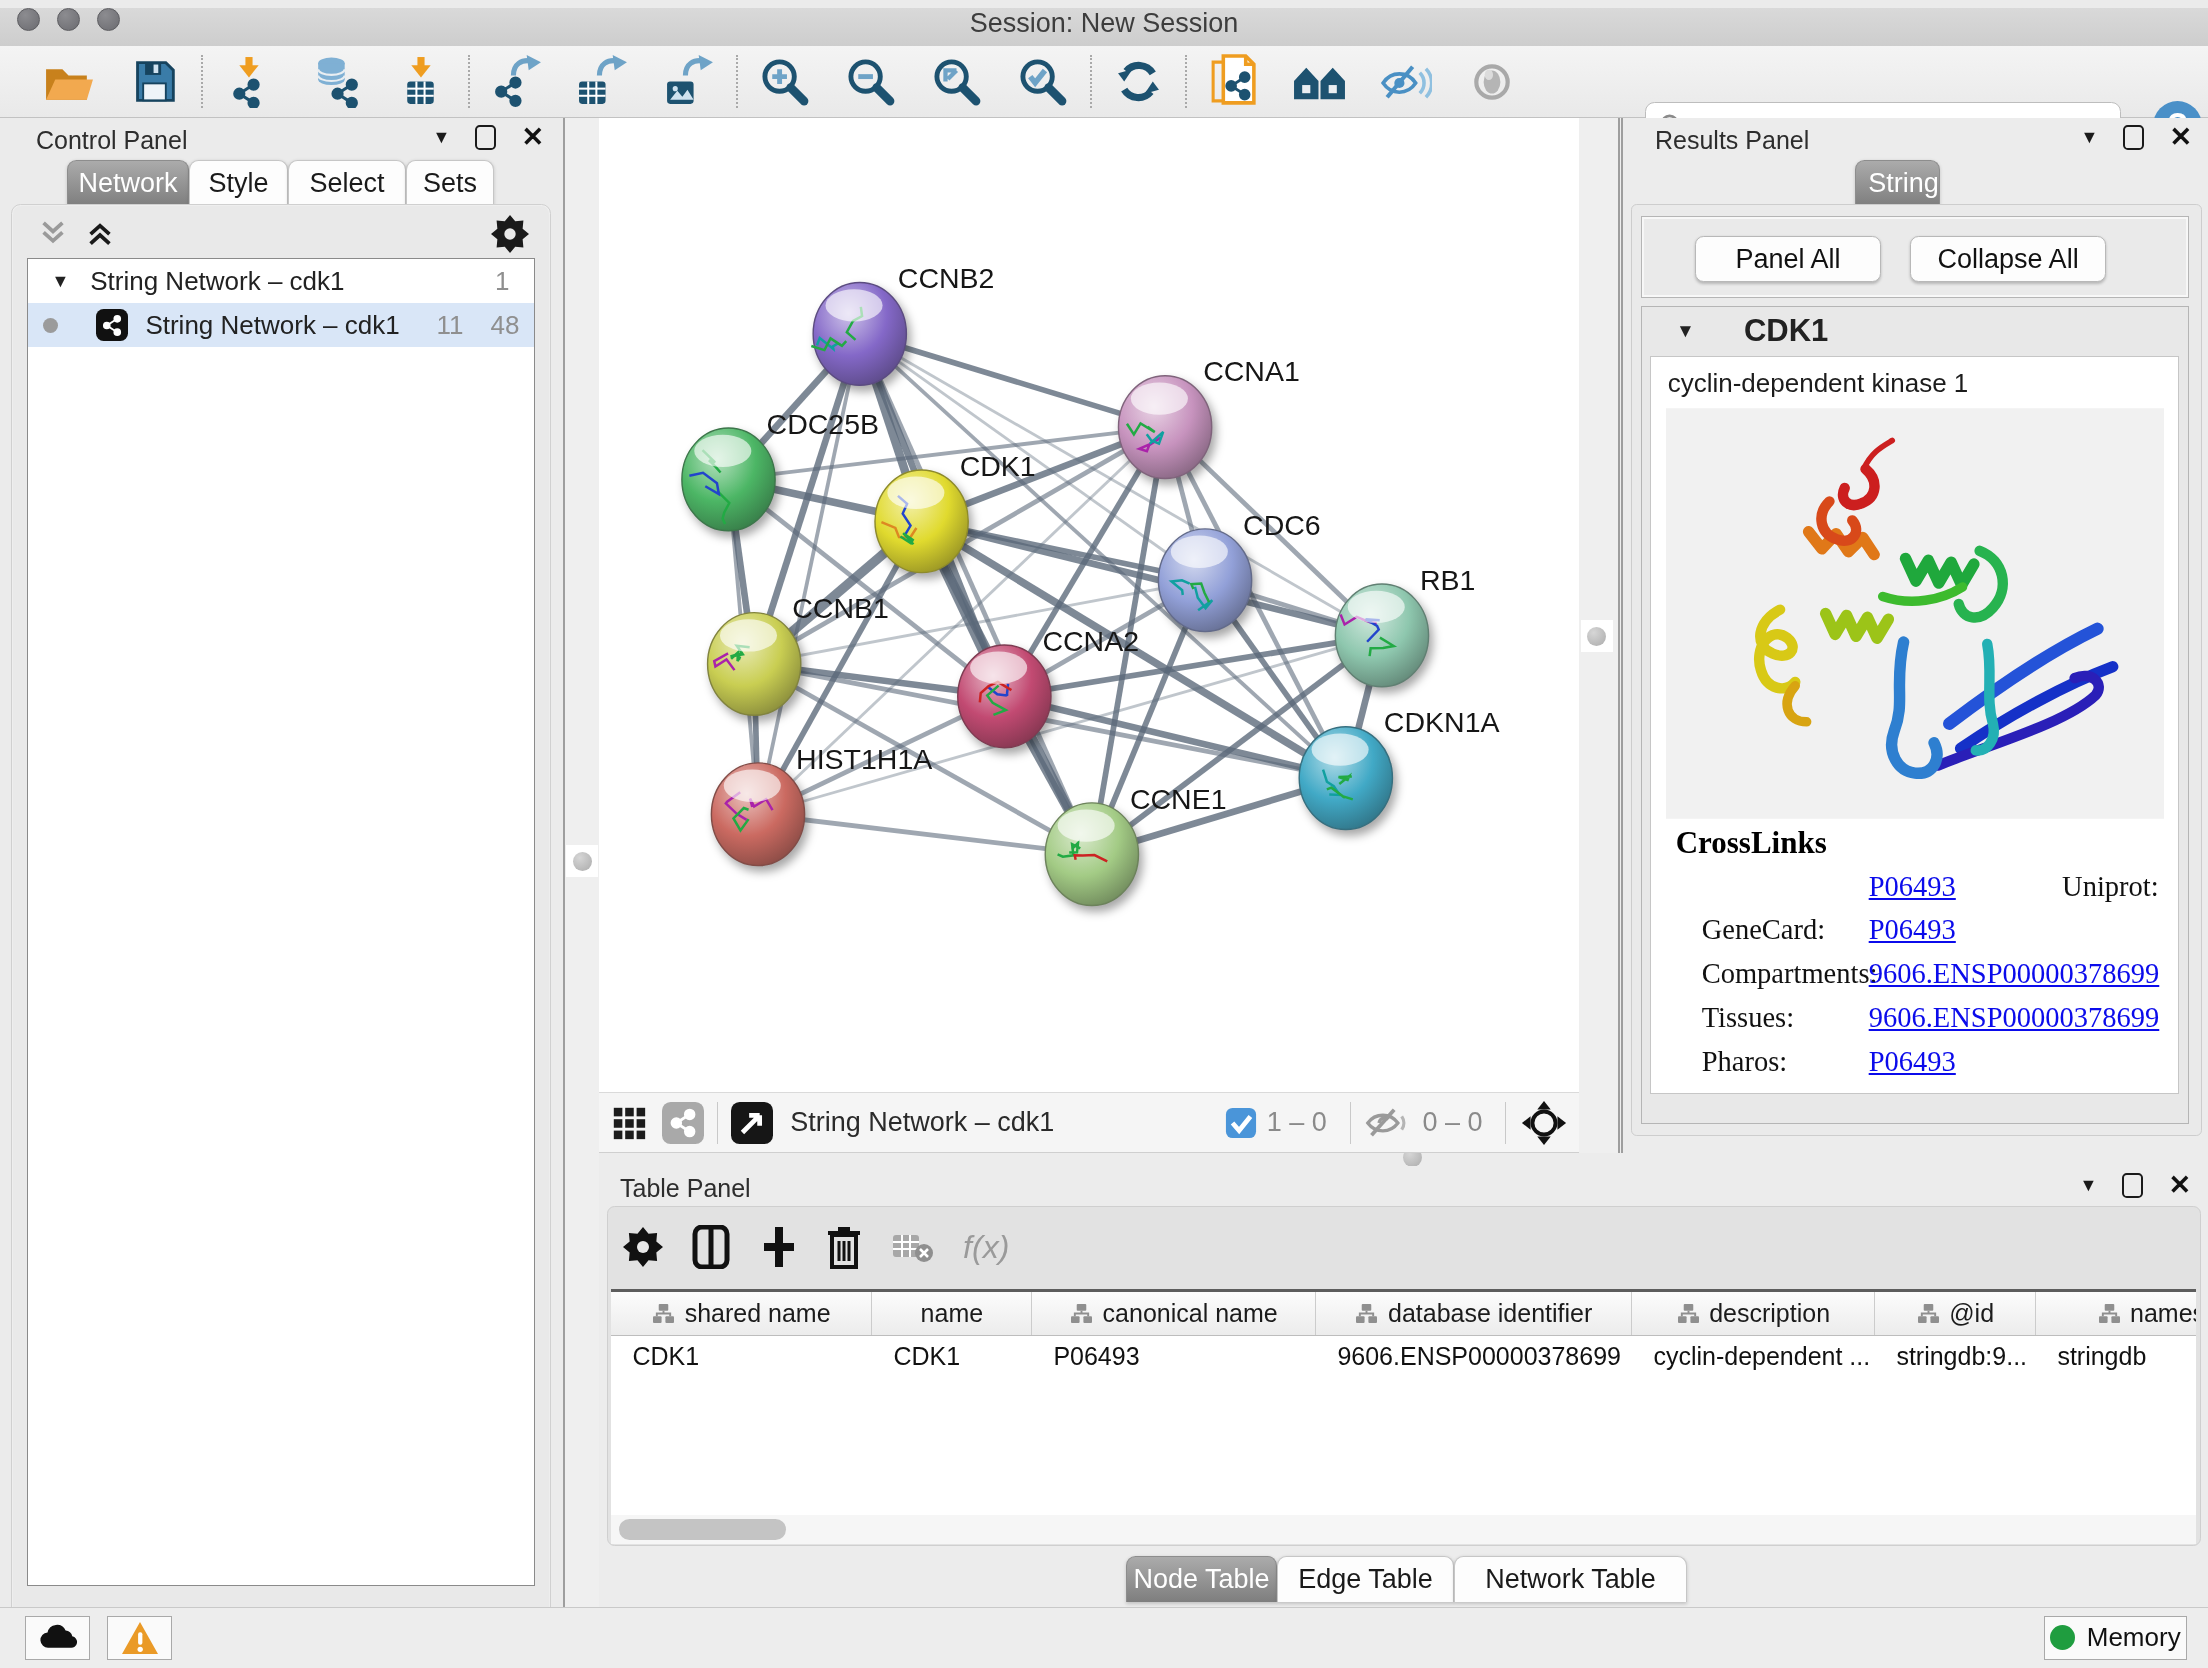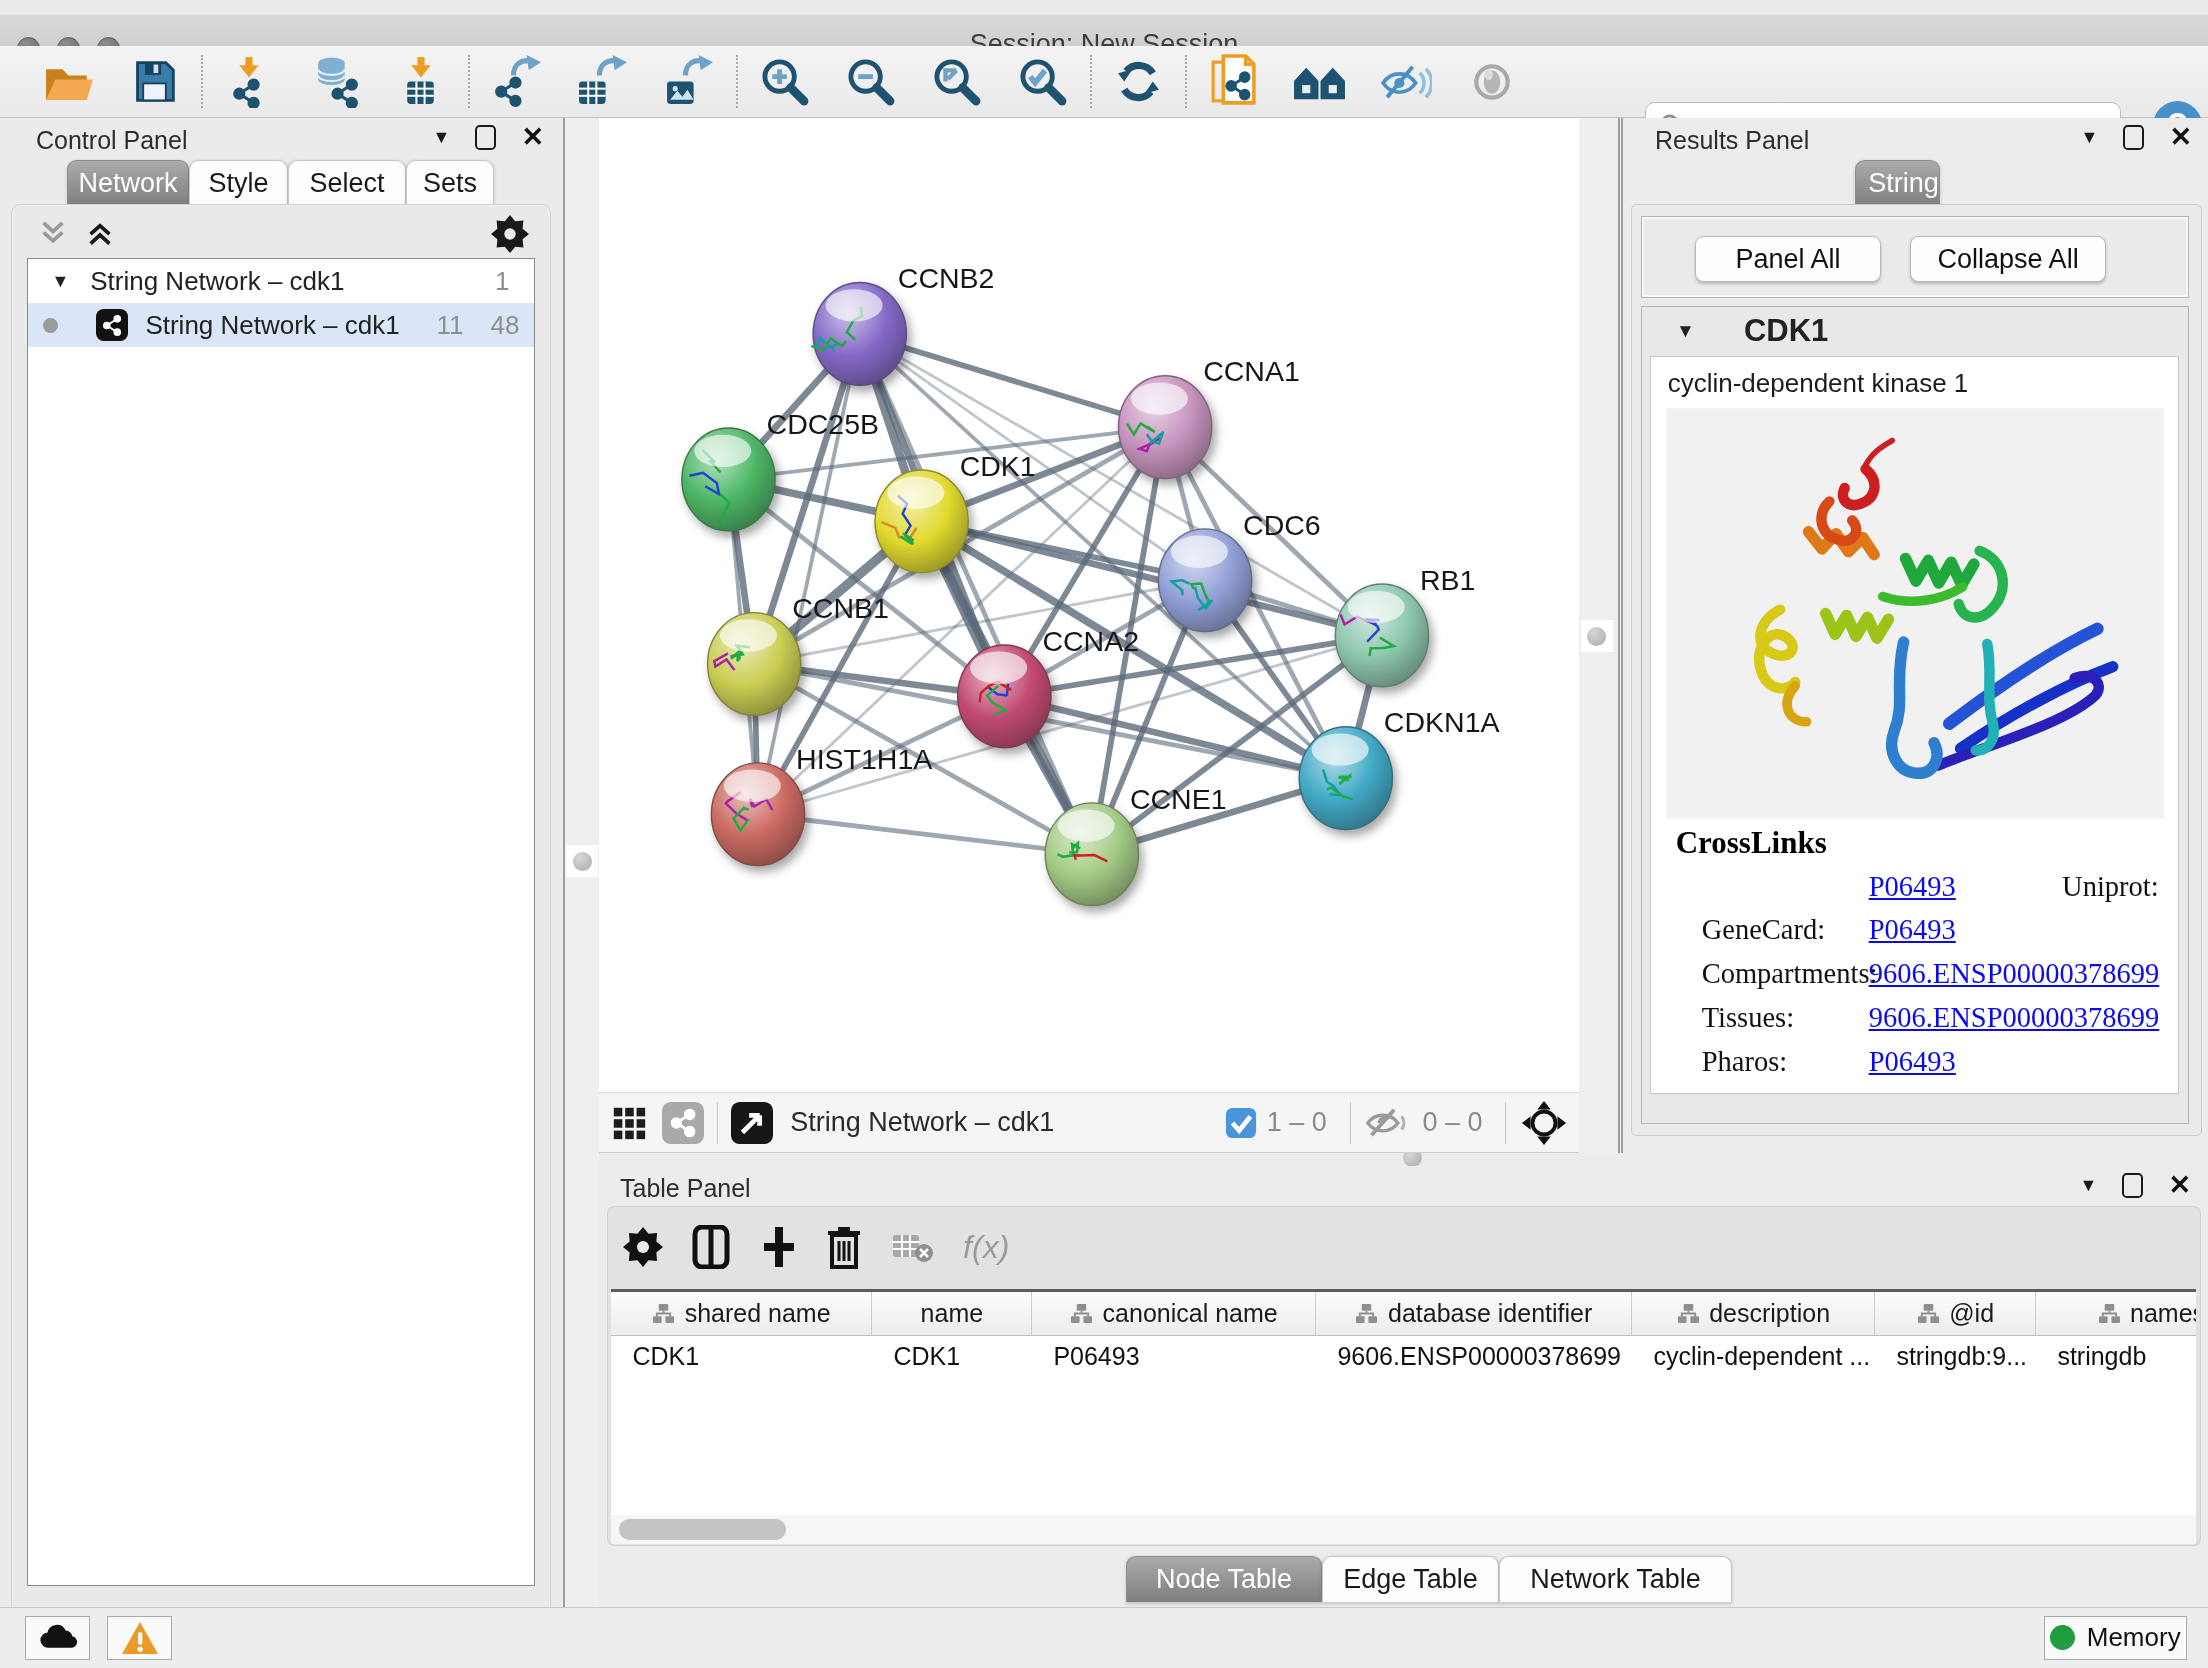--- a/index.html
+++ b/index.html
@@ -1,23 +1,23 @@
 <!DOCTYPE html>
 <html style="font-size:15px"><head>
 <meta charset="utf-8">
 <style>
   * { margin:0; padding:0; box-sizing:border-box; }
   html,body { width:2208px; height:1668px; overflow:hidden; }
   body { font-family:"Liberation Sans", sans-serif; background:#ebebeb; position:relative; color:#222; }
   .abs { position:absolute; }
 
   
-  #titlebar { left:0; top:15px; width:2208px; height:46px;
+  #titlebar { left:0; top:8px; width:2208px; height:46px;
     background:linear-gradient(#d9d9d9,#cbcbcb); border-bottom:1.9px solid #a8a8a8;
-    display:flex; align-items:flex-end; }
+    display:flex; align-items:flex-start; }
   .traffic { display:flex; gap:17px; margin-left:17px; }
   .light { width:23px; height:23px; border-radius:50%;
     background:radial-gradient(circle at 35% 30%, #8c8c90, #6b6b70); border:1px solid #5c5c60; }
   #window-title { position:absolute; left:0; right:0; text-align:center; font-size:27px; color:#3d3d3d; }
 
   
   #main-toolbar { left:0; top:46px; width:2208px; height:72px;
     background:linear-gradient(#f4f4f4,#e9e9e9); border-bottom:1.9px solid #c2c2c2;
     display:flex; align-items:center; padding-left:25px; }
   .tb-icon { width:86px; height:61px; display:flex; align-items:center; justify-content:center; }
@@ -908,21 +908,21 @@
           <div class="td" style="width: 243px;">cyclin-dependent ...</div>
           <div class="td" style="width: 161px;">stringdb:9...</div>
           <div class="td" style="width: 285px;">stringdb</div>
         </div>
     </div>
     <div id="tp-scroll">
       <div id="tp-thumb"></div>
     </div>
   </div>
   <div id="tp-tabs">
-      <div class="tab sel" style="width: 196px;">Node Table</div>
+      <div class="tab sel" style="width: 151px;">Node Table</div>
       <div class="tab" style="width: 177px;">Edge Table</div>
       <div class="tab" style="width: 233px;">Network Table</div>
     </div>
 </div>
 
 <div id="status-bar" class="abs">
   <div class="sb-btn" style="left:25px; width:65px;">
     <svg width="42" height="28.5" viewBox="0 0 44 30">
       <path d="M12 26 a8 8 0 0 1 -1 -16 a10 10 0 0 1 19 -2 a7 7 0 0 1 7 6 a6 6 0 0 1 -2 12 z" fill="#111"></path>
     </svg>

